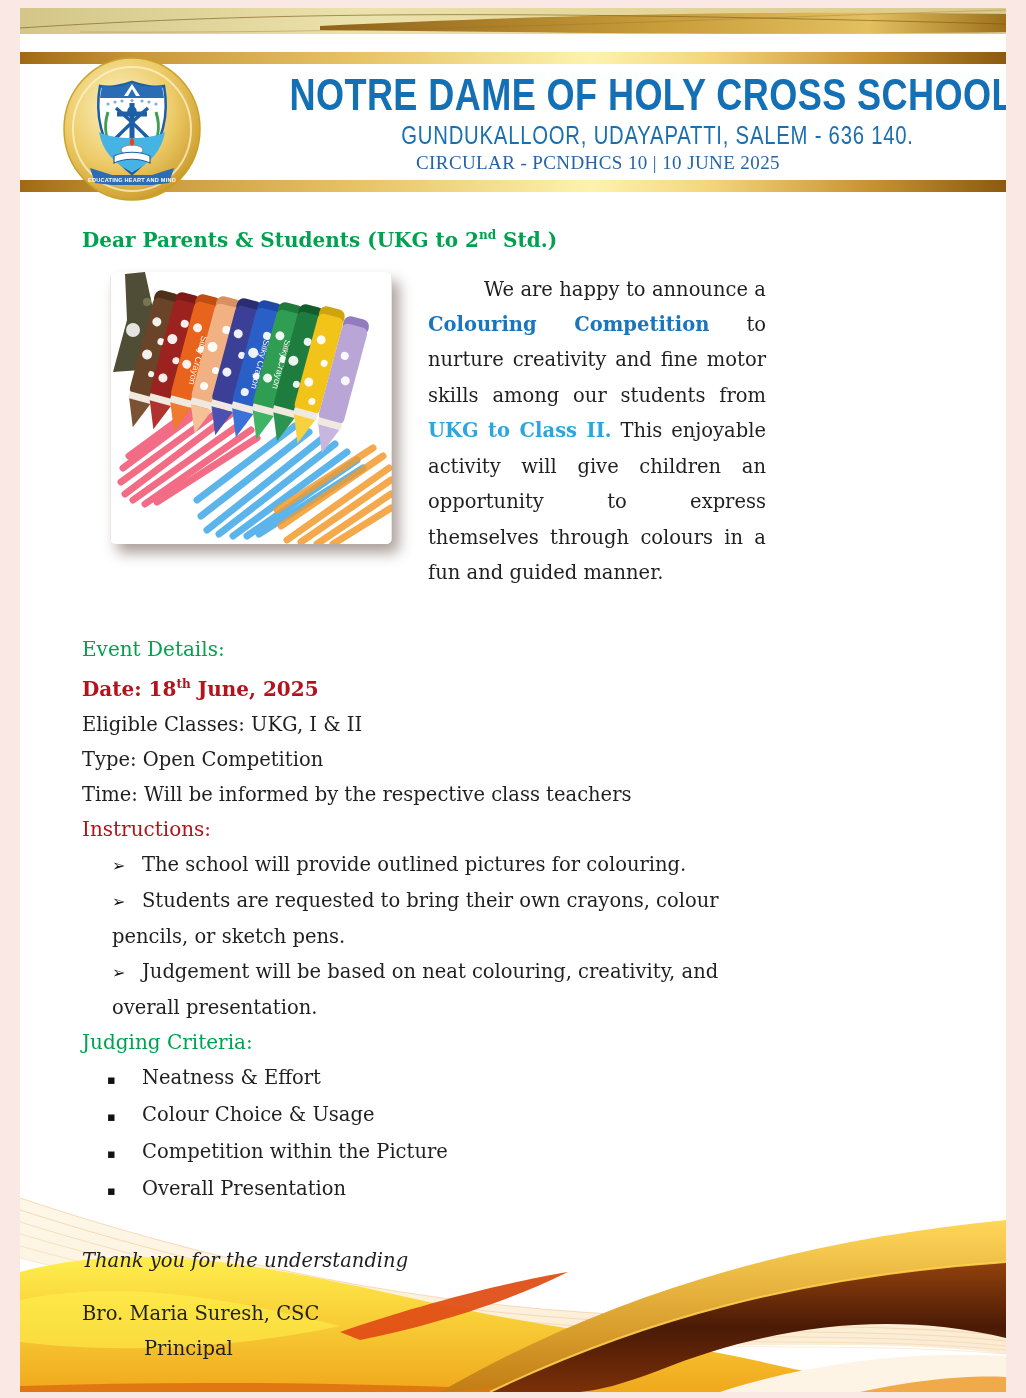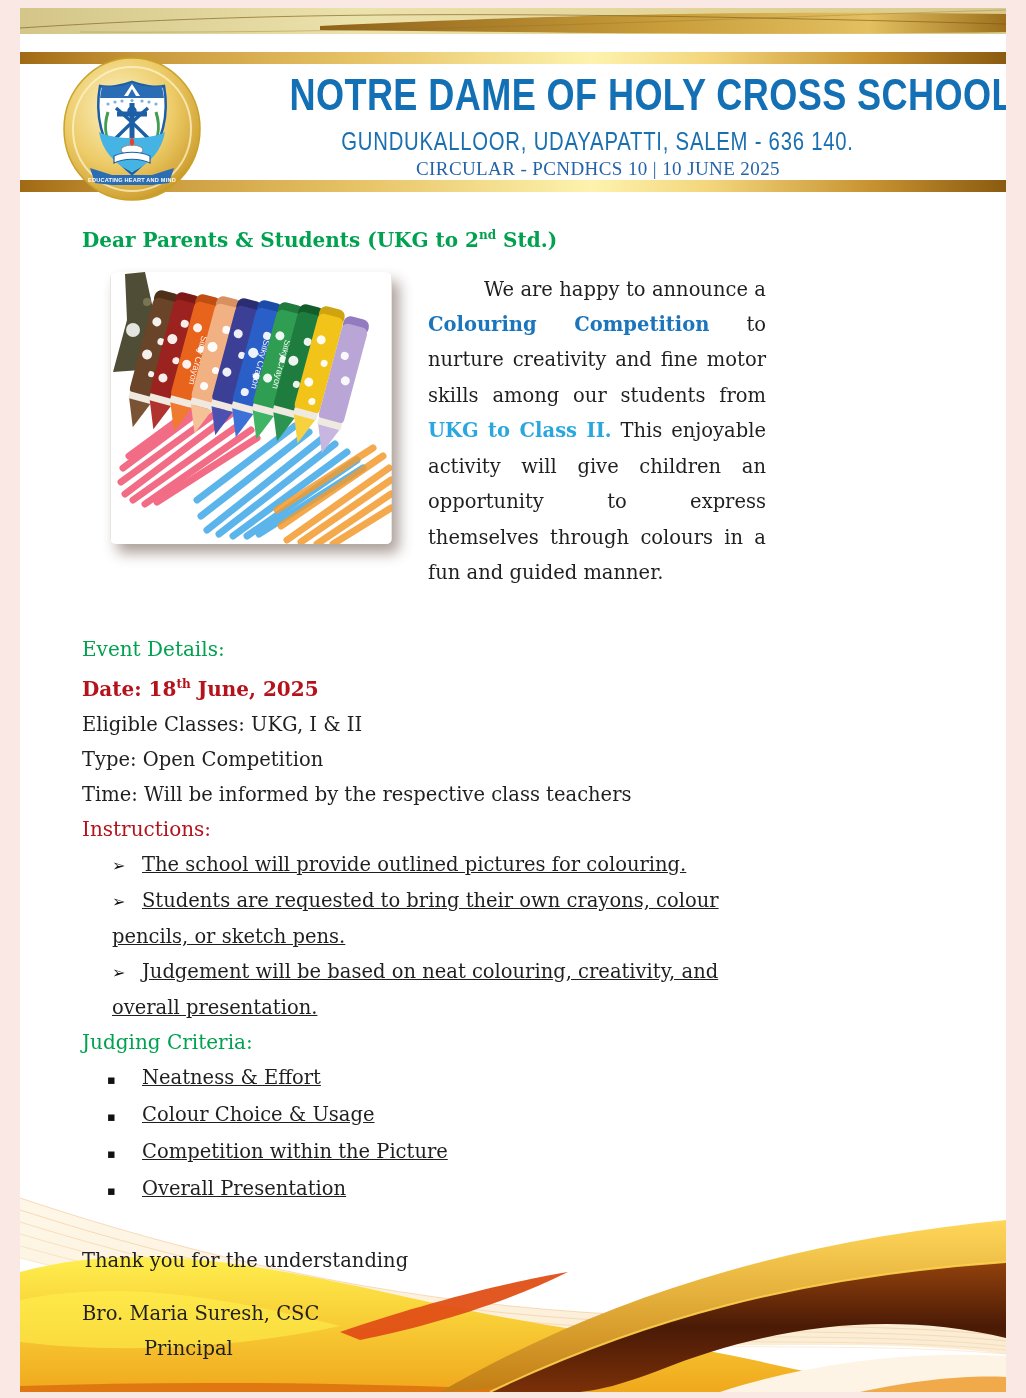--- a/index.html
+++ b/index.html
@@ -30,21 +30,21 @@
   .header-area{position:absolute; left:0; top:56px; width:986px; height:116px; background:#fff;}
   .logo{position:absolute; left:42px; top:48px; width:140px; height:146px; z-index:5;}
   .header-text{position:absolute; left:190px; top:56px; width:776px; height:116px; text-align:center; z-index:4;}
   .school-name{
     display:inline-block; margin-top:8px;
     font-family:"Liberation Sans", sans-serif; font-weight:800; font-size:44px; line-height:46px;
     color:var(--school-blue); white-space:nowrap;
     transform:scaleX(.82); transform-origin:center; letter-spacing:.5px;
   }
   .school-address{
-    display:block; margin-top:8px;
+    display:block; margin-top:2px;text-align:right;
   }
   .school-address span{
     display:inline-block;
     font-family:"Liberation Sans", sans-serif; font-weight:400; font-size:26px; line-height:30px;
     color:var(--addr-blue); white-space:nowrap;
     transform:scaleX(.78); transform-origin:center; letter-spacing:1px;
   }
   .circular-line{
     display:block; margin-top:1px;
     font-family:"Liberation Serif", serif; font-size:19px; line-height:24px; color:var(--circ-blue);
@@ -66,27 +66,27 @@
   }
   .seg-plain{}
   .seg-blue-bold{color:var(--blue); font-weight:700;}
   .seg-cyan-bold{color:var(--cyan); font-weight:700;}
   .seg-sup{font-size:.6em; vertical-align:super;}
   .section-heading{font-weight:400; font-size:20px; line-height:35px;}
   .h-green{color:var(--green);}
   .h-red{color:var(--red);}
   .event-heading{margin-top:42px;}
   .date-line{color:var(--red); font-weight:700; font-size:20px;}
-  ul{list-style:none;text-decoration:underline;}
+  ul{list-style:none;}
   ul li{line-height:35px; font-size:19.5px;}
   .arrow-list{padding-left:30px;}
   .arrow-list .bullet{display:inline-block; width:30px; font-size:16px; color:#111;}
   .square-list{padding-left:25px;}
   .square-list .bullet{display:inline-block; width:35px; font-size:13px; color:#111;}
-  .thanks{margin-top:35px;}
+  .thanks{margin-top:35px;font-style:italic;}
   .signature{margin-top:18px;}
   .sign-title{padding-left:62px;}
   
   .footer-art{position:absolute; left:0; bottom:0; width:986px; height:212px; z-index:1; display:block;}
 </style>
 </head>
 <body>
 
 <div class="page">
 

